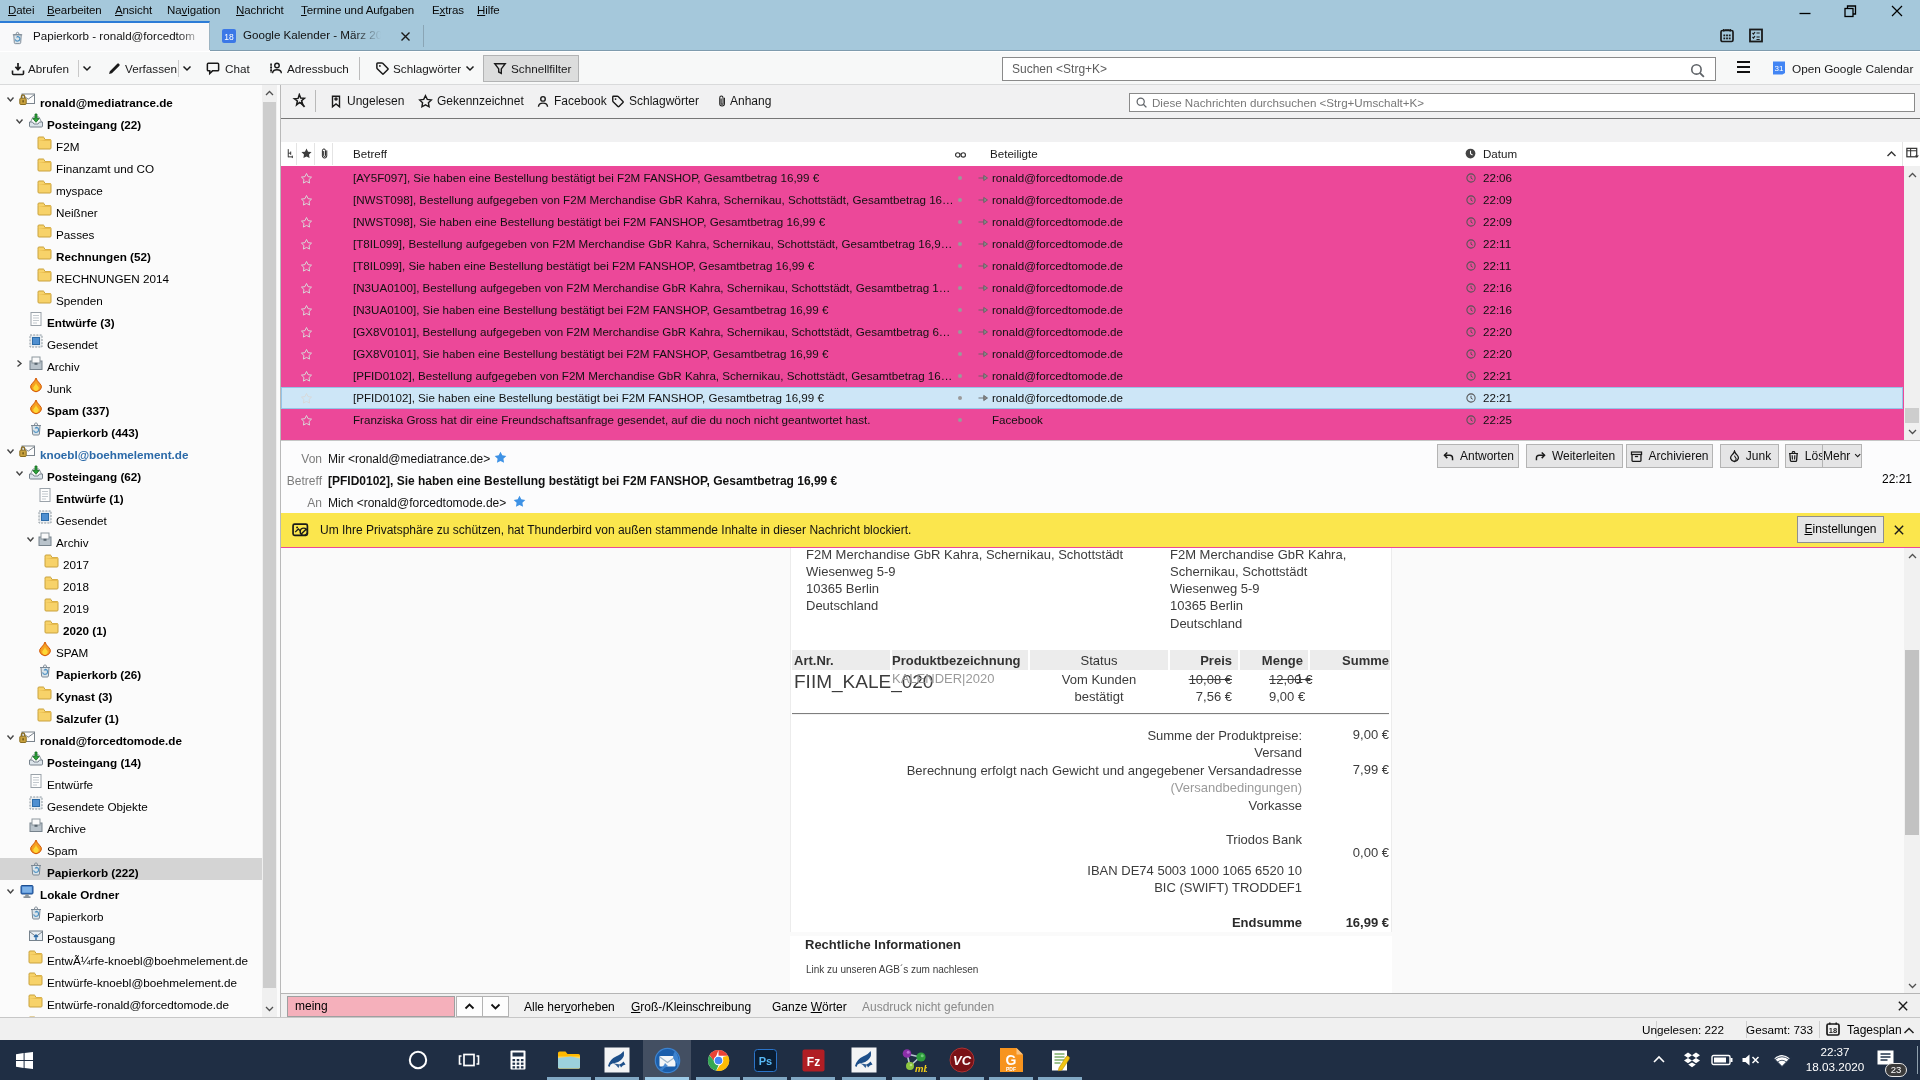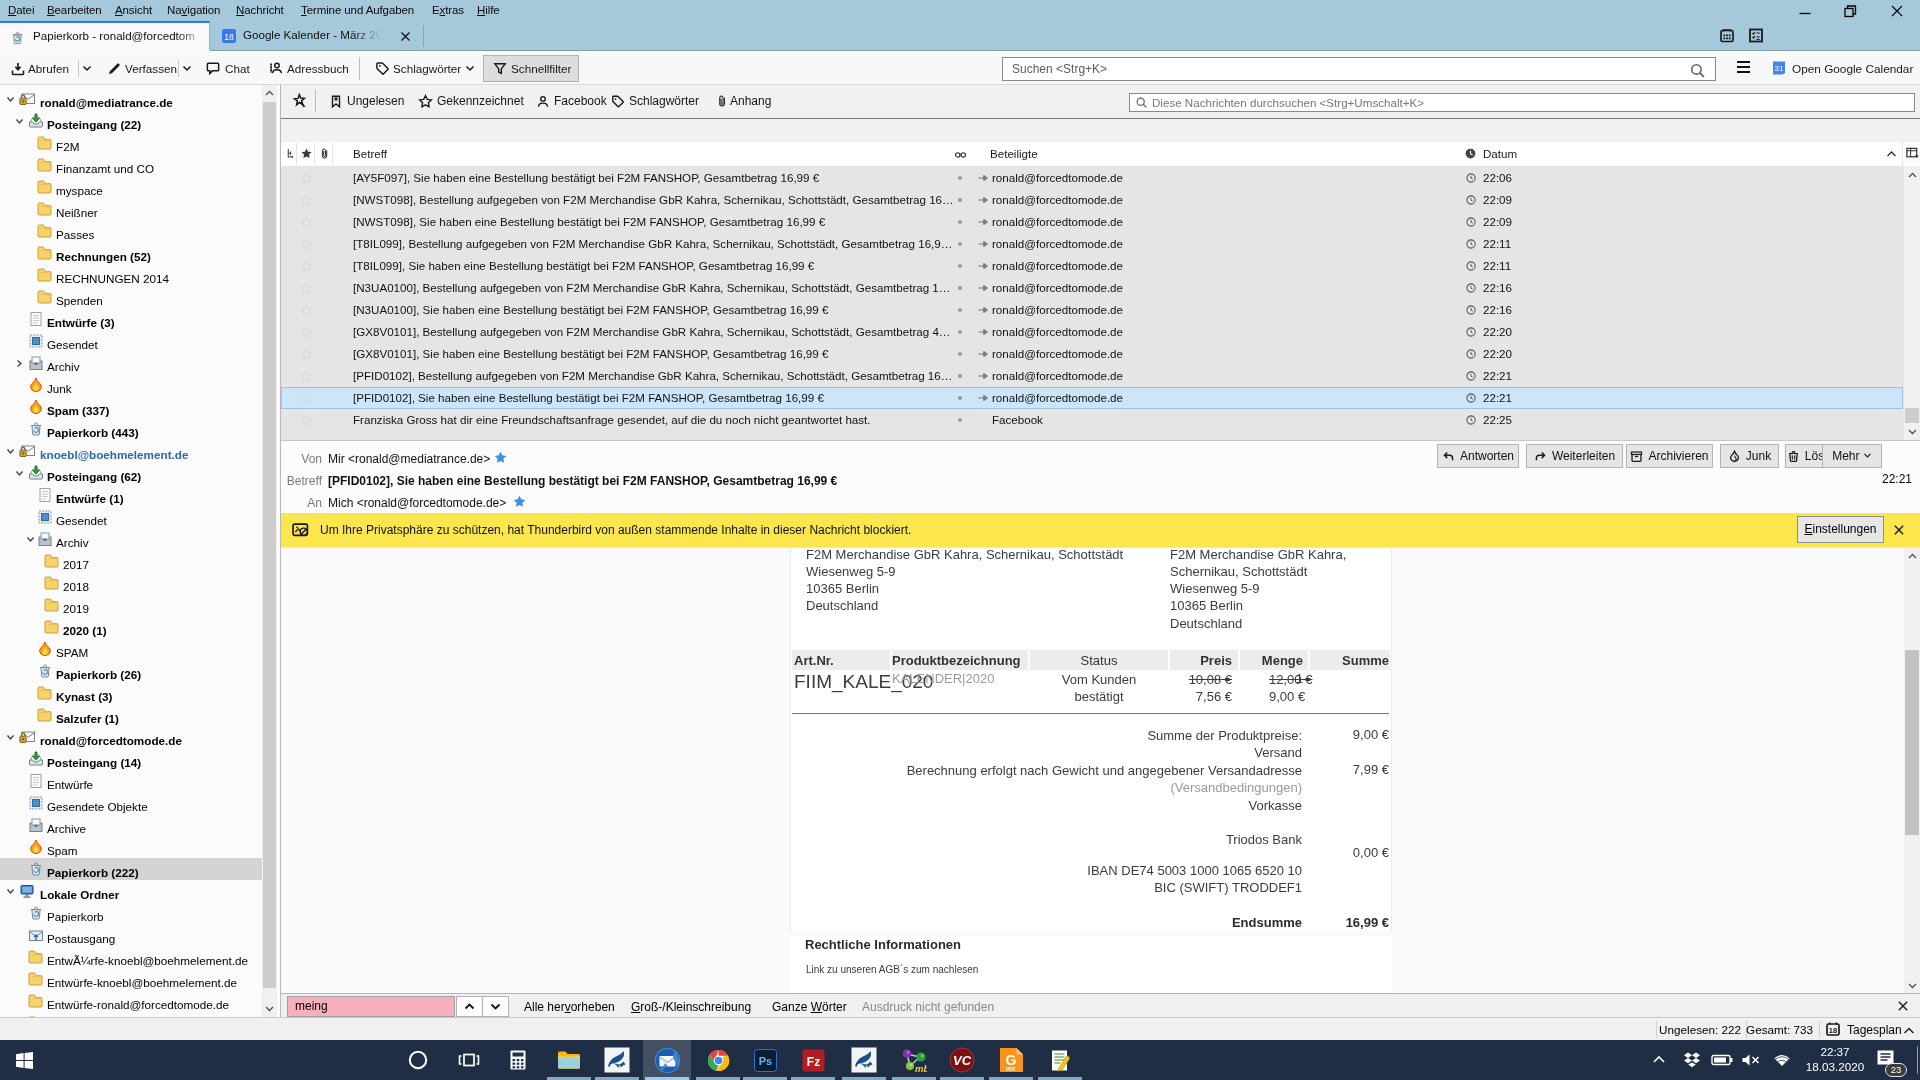--- a/index.html
+++ b/index.html
@@ -30,21 +30,21 @@
 .frow .ic3{left:44px}.frow .lb3{left:63px}
 .frow{position:absolute;left:0;width:262px;height:22px;font-size:11.7px;white-space:nowrap}
 .frow .lb{position:absolute;top:8px}
 .frow.b .lb{font-weight:bold}
 .frow svg.ic{position:absolute;top:3px}
 #fsel{position:absolute;left:0;width:262px;height:22px;background:#d4d4d4}
 
 #fsb{position:absolute;left:262px;top:0;width:15px;height:932px;background:#f0f0f0}
 #fsbth{position:absolute;left:1px;top:17px;width:13px;height:886px;background:#cdcdcd}
 
-#rp{left:281px;top:85px;width:1639px;height:932px;background:#e5e5e5}
+#rp{left:281px;top:85px;width:1639px;height:932px;background:#ec4899}
 #qfbar{position:absolute;left:0;top:0;width:1639px;height:34px;background:#f1f1f2;border-bottom:1px solid #767676}
 .qf{position:absolute;top:9px;font-size:12px;color:#151515;white-space:nowrap}
 #qfsearch{position:absolute;left:848px;top:8px;width:786px;height:19px;background:#fff;border:1px solid #8a8a8a;font-size:11.6px;color:#777;line-height:17px;padding-left:22px}
 #gstrip{position:absolute;left:0;top:34px;width:1639px;height:23px;background:#f1f1f2}
 
 #lhead{position:absolute;left:0;top:57px;width:1639px;height:24px;background:#fff;font-size:11.6px;color:#1a1a1a}
 #lhead .cs{position:absolute;top:1px;width:1px;height:22px;background:#e4e4e4}
 
 .lr{position:absolute;left:0;width:1623px;height:22px;font-size:11.6px;color:#111;white-space:nowrap}
 .lr .su{position:absolute;left:72px;top:4px;width:603px;overflow:hidden}
@@ -802,21 +802,21 @@
         <span class="be">ronald@forcedtomode.de</span>
         <svg style="position:absolute;left:1184px;top:5px" width="12" height="12" viewBox="0 0 16 16">
           <use href="#i-clock"></use>
         </svg>
         <span class="tm">22:16</span>
       </div>
 <div class="lr" style="top:236px">
         <svg style="position:absolute;left:19px;top:5px" width="13" height="13" viewBox="0 0 16 16">
           <use href="#i-star-o" fill="none" stroke="#d8d8d8" stroke-width="1.2"></use>
         </svg>
-        <span class="su">[GX8V0101], Bestellung aufgegeben von  F2M Merchandise GbR Kahra, Schernikau, Schottstädt, Gesamtbetrag 4…</span>
+        <span class="su">[GX8V0101], Bestellung aufgegeben von  F2M Merchandise GbR Kahra, Schernikau, Schottstädt, Gesamtbetrag 6…</span>
         <span class="dot"></span>
         <svg style="position:absolute;left:695px;top:5px" width="14" height="12" viewBox="0 0 16 16">
           <use href="#i-arrowto"></use>
         </svg>
         <span class="be">ronald@forcedtomode.de</span>
         <svg style="position:absolute;left:1184px;top:5px" width="12" height="12" viewBox="0 0 16 16">
           <use href="#i-clock"></use>
         </svg>
         <span class="tm">22:20</span>
       </div>
@@ -911,21 +911,21 @@
           </svg>Weiterleiten</div>
 <div class="hbtn" style="left:1345px;width:87px"><svg width="13" height="13" viewBox="0 0 16 16" style="margin-right:5px">
             <use href="#i-archb"></use>
           </svg>Archivieren</div>
 <div class="hbtn" style="left:1439px;width:59px"><svg width="13" height="13" viewBox="0 0 16 16" style="margin-right:5px">
             <use href="#i-junk"></use>
           </svg>Junk</div>
 <div class="hbtn" style="left:1504px;width:67px"><svg width="13" height="13" viewBox="0 0 16 16" style="margin-right:5px">
             <use href="#i-trash2"></use>
           </svg>Löschen</div>
-<div class="hbtn" style="left:1541px;width:60px">Mehr&nbsp;<svg width="9" height="6" viewBox="0 0 10 7">
+<div class="hbtn" style="left:1541px;width:40px">Mehr&nbsp;<svg width="9" height="6" viewBox="0 0 10 7">
             <path d="M1.5 1 L5 4.5 8.5 1" fill="none" stroke="#1a1a1a" stroke-width="1.4"></path>
           </svg></div>
 </div>
 
 <div id="ybar">
 <svg style="position:absolute;left:11px;top:8px" width="17" height="17" viewBox="0 0 16 16">
           <use href="#i-shield"></use>
         </svg>
 <span style="position:absolute;left:39px;top:10px;font-size:12px;color:#111">Um Ihre Privatsphäre zu schützen, hat Thunderbird von außen stammende Inhalte in dieser Nachricht blockiert.</span>
 <div id="ybtn"><u>E</u>instellungen</div>
@@ -998,21 +998,21 @@
 <span style="position:absolute;left:350px;top:6px;font-size:12px"><u>G</u>roß-/Kleinschreibung</span>
 <span style="position:absolute;left:491px;top:6px;font-size:12px">Ganze <u>W</u>örter</span>
 <span style="position:absolute;left:581px;top:6px;font-size:12px;color:#8a8a8a">Ausdruck nicht gefunden</span>
 <svg style="position:absolute;left:1616px;top:6px" width="12" height="12" viewBox="0 0 13 13">
           <path d="M2 2 L11 11 M11 2 L2 11" stroke="#1a1a1a" stroke-width="1.5"></path>
         </svg>
 </div>
 </div>
 <div class="ab" id="statusbar">
 <div class="ssep" style="left:1656px"></div>
-<span style="position:absolute;left:1642px;top:5px;width:99px;text-align:right;font-size:11.7px">Ungelesen: 222</span>
+<span style="position:absolute;left:1642px;top:5px;width:99px;font-size:11.7px">Ungelesen: 222</span>
 <div class="ssep" style="left:1746px"></div>
 <span style="position:absolute;left:1732px;top:5px;width:81px;text-align:right;font-size:11.7px">Gesamt: 733</span>
 <div class="ssep" style="left:1819px"></div>
 <svg style="position:absolute;left:1825px;top:3px" width="16" height="16" viewBox="0 0 16 16">
         <rect x="2" y="3" width="12" height="11" rx="1.5" fill="none" stroke="#1a1a1a" stroke-width="1.7"></rect>
         <path d="M4.8 1.5 L4.8 3.6 M11.2 1.5 L11.2 3.6" stroke="#1a1a1a" stroke-width="1.5"></path>
         <text x="8" y="12" font-size="7.5" text-anchor="middle" font-weight="bold" fill="#1a1a1a" font-family="Liberation Sans">18</text>
       </svg>
 <span style="position:absolute;left:1847px;top:5px">Tagesplan</span>
 <svg style="position:absolute;left:1903px;top:8px" width="12" height="9" viewBox="0 0 12 9">

